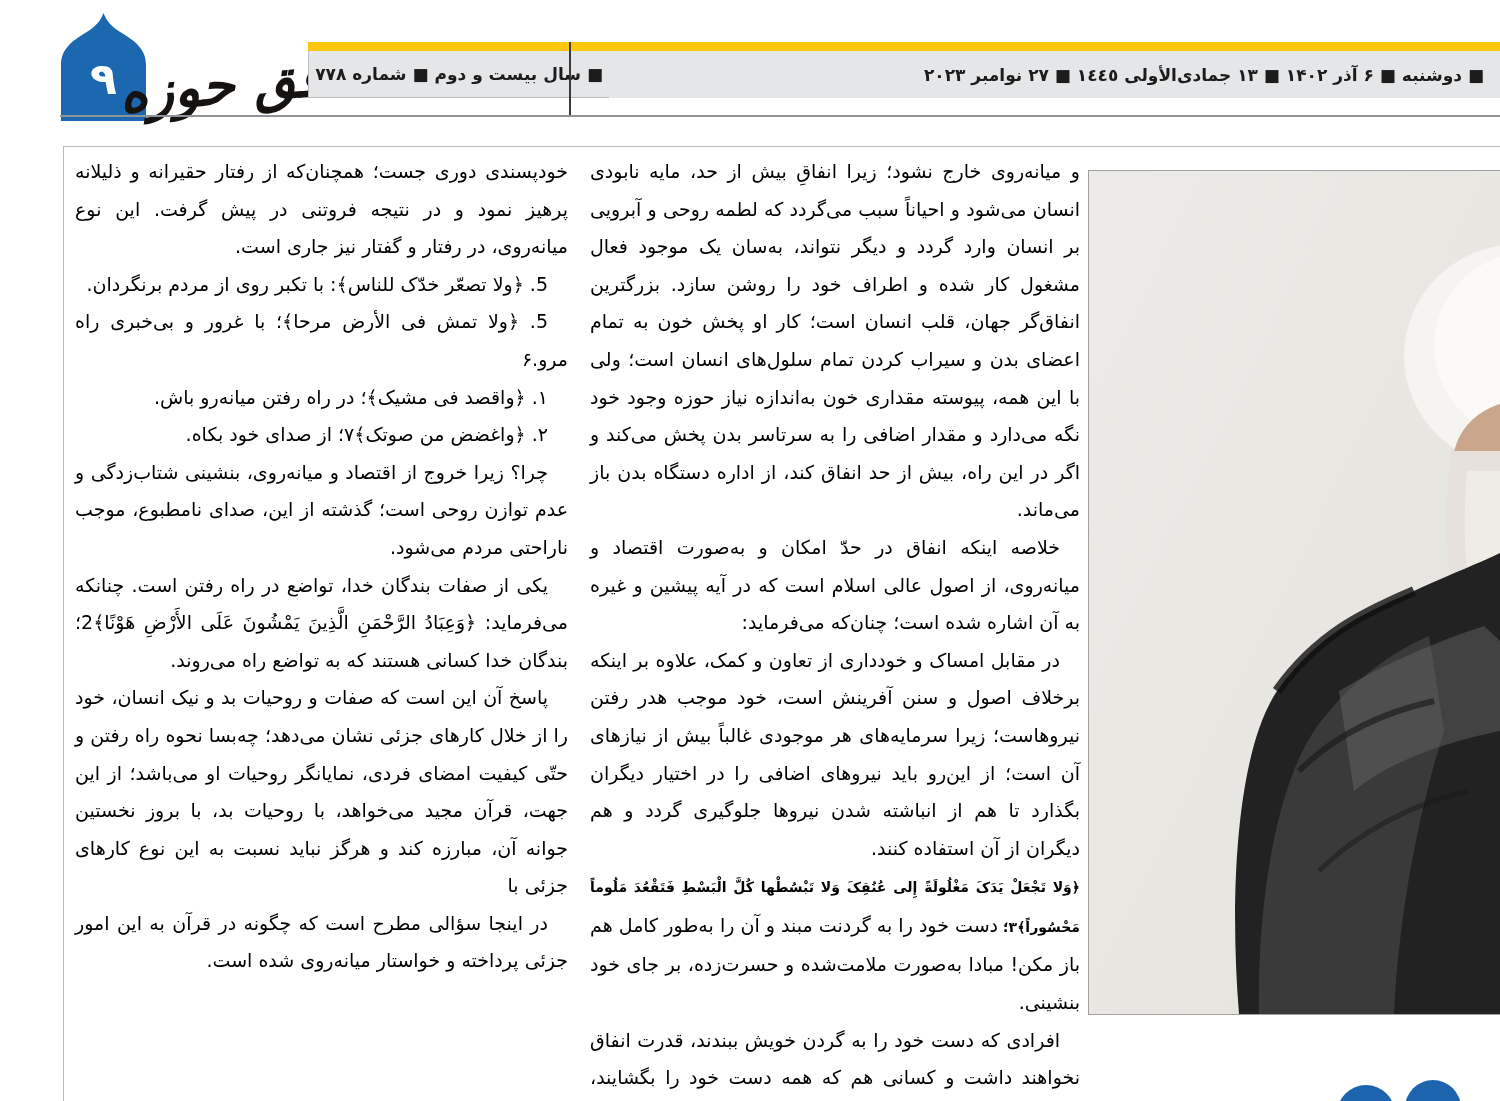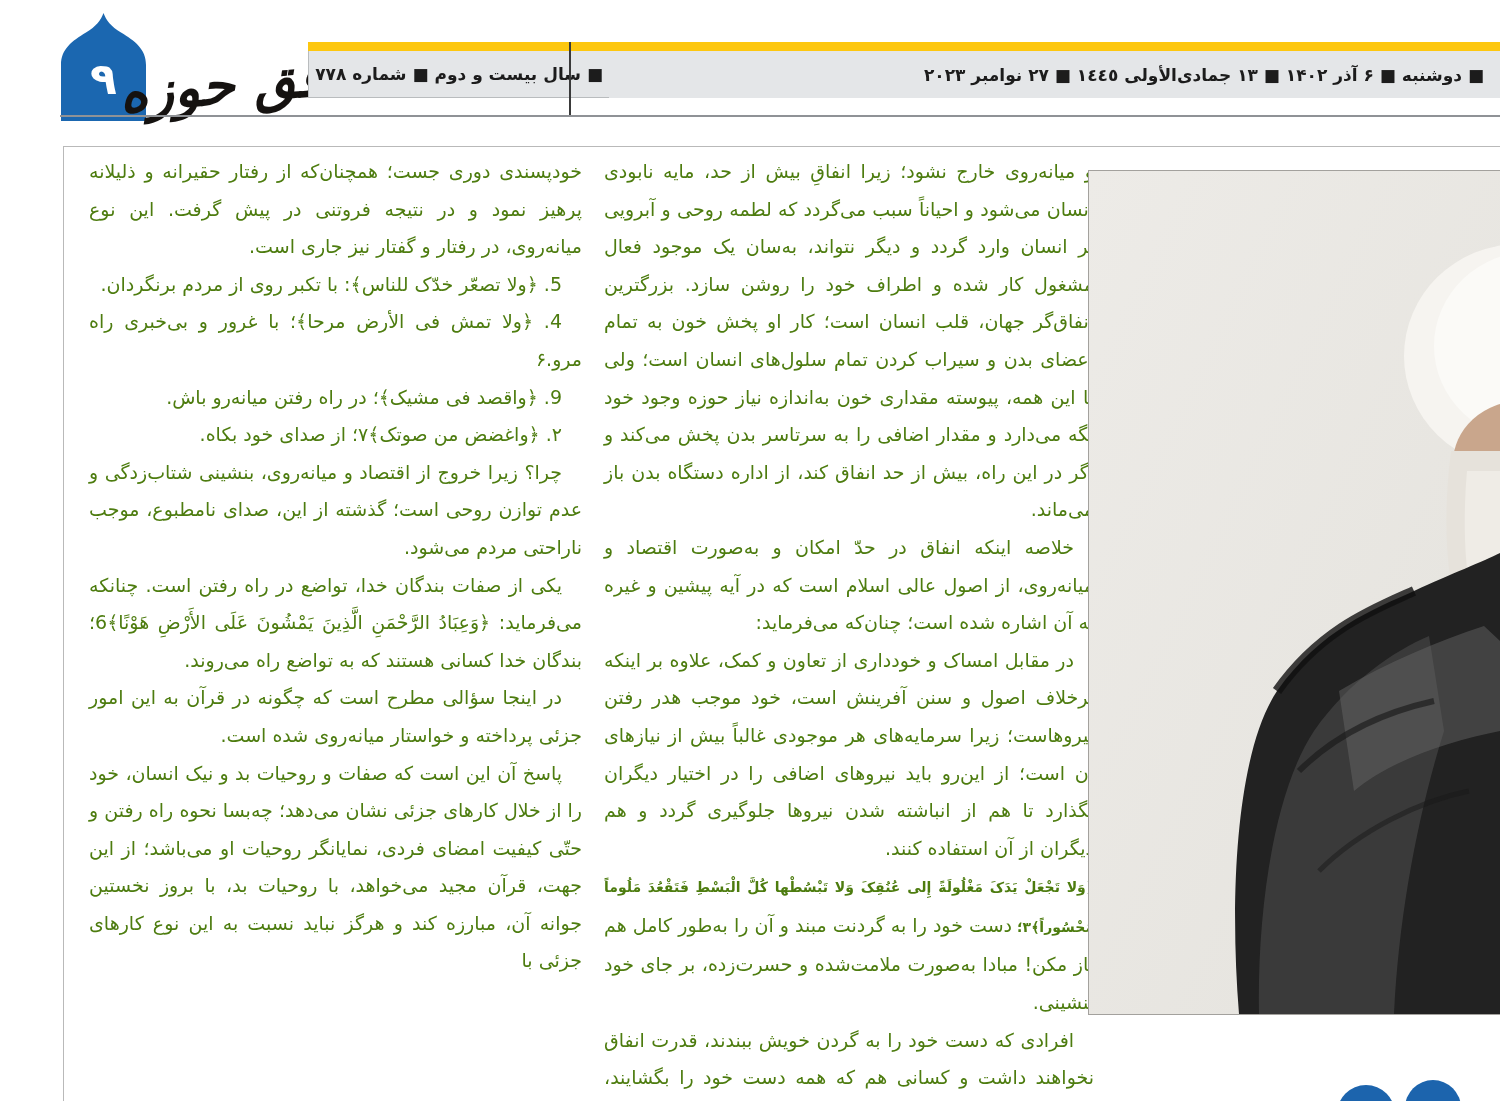--- a/index.html
+++ b/index.html
@@ -37,21 +37,21 @@
   .bar-divider{position:absolute;left:569px;top:42px;width:2px;height:74px;background:#3a3a3a;}
   .header-rule{position:absolute;left:60px;top:115px;width:1440px;height:2px;background:#8f9296;}
 
   
   .frame-top{position:absolute;left:63px;top:146px;width:1437px;height:1px;background:#b9b9b9;}
   .frame-left{position:absolute;left:63px;top:146px;width:1px;height:955px;background:#b9b9b9;}
 
   
   .col{
     position:absolute;top:153px;direction:rtl;text-align:justify;
-    font-size:19px;line-height:37.6px;color:#4d7c0f;margin-left:14px;
+    font-size:19px;line-height:37.6px;color:#000000;
   }
   .col-right{left:590px;width:490px;}
   .col-left{left:75px;width:493px;}
   .col p{margin:0;text-indent:20px;}
   .col p.noindent{text-indent:0;}
   .verse{font-size:14px;font-weight:bold;}
 
   
   .photo{
     position:absolute;left:1088px;top:170px;width:411px;height:843px;
@@ -94,27 +94,27 @@
     <p class="noindent">و میانه‌روی خارج نشود؛ زیرا انفاقِ بیش از حد، مایه نابودی انسان می‌شود و احیاناً سبب می‌گردد که لطمه روحی و آبرویی بر انسان وارد گردد و دیگر نتواند، به‌سان یک موجود فعال مشغول کار شده و اطراف خود را روشن سازد. بزرگترین انفاق‌گر جهان، قلب انسان است؛ کار او پخش خون به تمام اعضای بدن و سیراب کردن تمام سلول‌های انسان است؛ ولی با این همه، پیوسته مقداری خون به‌اندازه نیاز حوزه وجود خود نگه می‌دارد و مقدار اضافی را به سرتاسر بدن پخش می‌کند و اگر در این راه، بیش از حد انفاق کند، از اداره دستگاه بدن باز می‌ماند.</p>
     <p>خلاصه اینکه انفاق در حدّ امکان و به‌صورت اقتصاد و میانه‌روی، از اصول عالی اسلام است که در آیه پیشین و غیره به آن اشاره شده است؛ چنان‌که می‌فرماید:</p>
     <p>در مقابل امساک و خودداری از تعاون و کمک، علاوه بر اینکه برخلاف اصول و سنن آفرینش است، خود موجب هدر رفتن نیروهاست؛ زیرا سرمایه‌های هر موجودی غالباً بیش از نیازهای آن است؛ از این‌رو باید نیروهای اضافی را در اختیار دیگران بگذارد تا هم از انباشته شدن نیروها جلوگیری گردد و هم دیگران از آن استفاده کنند.</p>
     <p class="noindent"><span class="verse">﴿وَلا تَجْعَلْ یَدَکَ مَغْلُولَةً إِلی عُنُقِکَ وَلا تَبْسُطْها کُلَّ الْبَسْطِ فَتَقْعُدَ مَلُوماً مَحْسُوراً﴾۳؛ </span><span>دست خود را به گردنت مبند و آن را به‌طور کامل هم باز مکن! مبادا به‌صورت ملامت‌شده و حسرت‌زده، بر جای خود بنشینی.</span></p>
     <p>افرادی که دست خود را به گردن خویش ببندند، قدرت انفاق نخواهند داشت و کسانی هم که همه دست خود را بگشایند، چیزی برای آنان باقی نمی‌ماند و مورد ملامت</p>
   </div>
 
   <div class="col col-left">
     <p class="noindent">خودپسندی دوری جست؛ همچنان‌که از رفتار حقیرانه و ذلیلانه پرهیز نمود و در نتیجه فروتنی در پیش گرفت. این نوع میانه‌روی، در رفتار و گفتار نیز جاری است.</p>
     <p>5. ﴿ولا تصعّر خدّک للناس﴾: با تکبر روی از مردم برنگردان.</p>
-    <p>4. ﴿ولا تمش فی الأرض مرحا﴾؛ با غرور و بی‌خبری راه مرو.۶</p>
-    <p>9. ﴿واقصد فی مشیک﴾؛ در راه رفتن میانه‌رو باش.</p>
+    <p>5. ﴿ولا تمش فی الأرض مرحا﴾؛ با غرور و بی‌خبری راه مرو.۶</p>
+    <p>۱. ﴿واقصد فی مشیک﴾؛ در راه رفتن میانه‌رو باش.</p>
     <p>۲. ﴿واغضض من صوتک﴾۷؛ از صدای خود بکاه.</p>
     <p>چرا؟ زیرا خروج از اقتصاد و میانه‌روی، بنشینی شتاب‌زدگی و عدم توازن روحی است؛ گذشته از این، صدای نامطبوع، موجب ناراحتی مردم می‌شود.</p>
-    <p>یکی از صفات بندگان خدا، تواضع در راه رفتن است. چنانکه می‌فرماید: ﴿وَعِبَادُ الرَّحْمَنِ الَّذِینَ یَمْشُونَ عَلَی الأَرْضِ هَوْنًا﴾6؛ بندگان خدا کسانی هستند که به تواضع راه می‌روند.</p>
+    <p>یکی از صفات بندگان خدا، تواضع در راه رفتن است. چنانکه می‌فرماید: ﴿وَعِبَادُ الرَّحْمَنِ الَّذِینَ یَمْشُونَ عَلَی الأَرْضِ هَوْنًا﴾2؛ بندگان خدا کسانی هستند که به تواضع راه می‌روند.</p>
+    <p>پاسخ آن این است که صفات و روحیات بد و نیک انسان، خود را از خلال کارهای جزئی نشان می‌دهد؛ چه‌بسا نحوه راه رفتن و حتّی کیفیت امضای فردی، نمایانگر روحیات او می‌باشد؛ از این جهت، قرآن مجید می‌خواهد، با روحیات بد، با بروز نخستین جوانه آن، مبارزه کند و هرگز نباید نسبت به این نوع کارهای جزئی با</p>
     <p>در اینجا سؤالی مطرح است که چگونه در قرآن به این امور جزئی پرداخته و خواستار میانه‌روی شده است.</p>
-    <p>پاسخ آن این است که صفات و روحیات بد و نیک انسان، خود را از خلال کارهای جزئی نشان می‌دهد؛ چه‌بسا نحوه راه رفتن و حتّی کیفیت امضای فردی، نمایانگر روحیات او می‌باشد؛ از این جهت، قرآن مجید می‌خواهد، با روحیات بد، با بروز نخستین جوانه آن، مبارزه کند و هرگز نباید نسبت به این نوع کارهای جزئی با</p>
   </div>
 
   <div class="photo">
     <svg viewBox="0 0 411 843" preserveAspectRatio="none">
       <defs>
         <linearGradient id="wall" x1="0" y1="0" x2="1" y2="1">
           <stop offset="0" stop-color="#edebe7"></stop>
           <stop offset="0.7" stop-color="#e7e5e0"></stop>
           <stop offset="1" stop-color="#dedcd6"></stop>
         </linearGradient>

